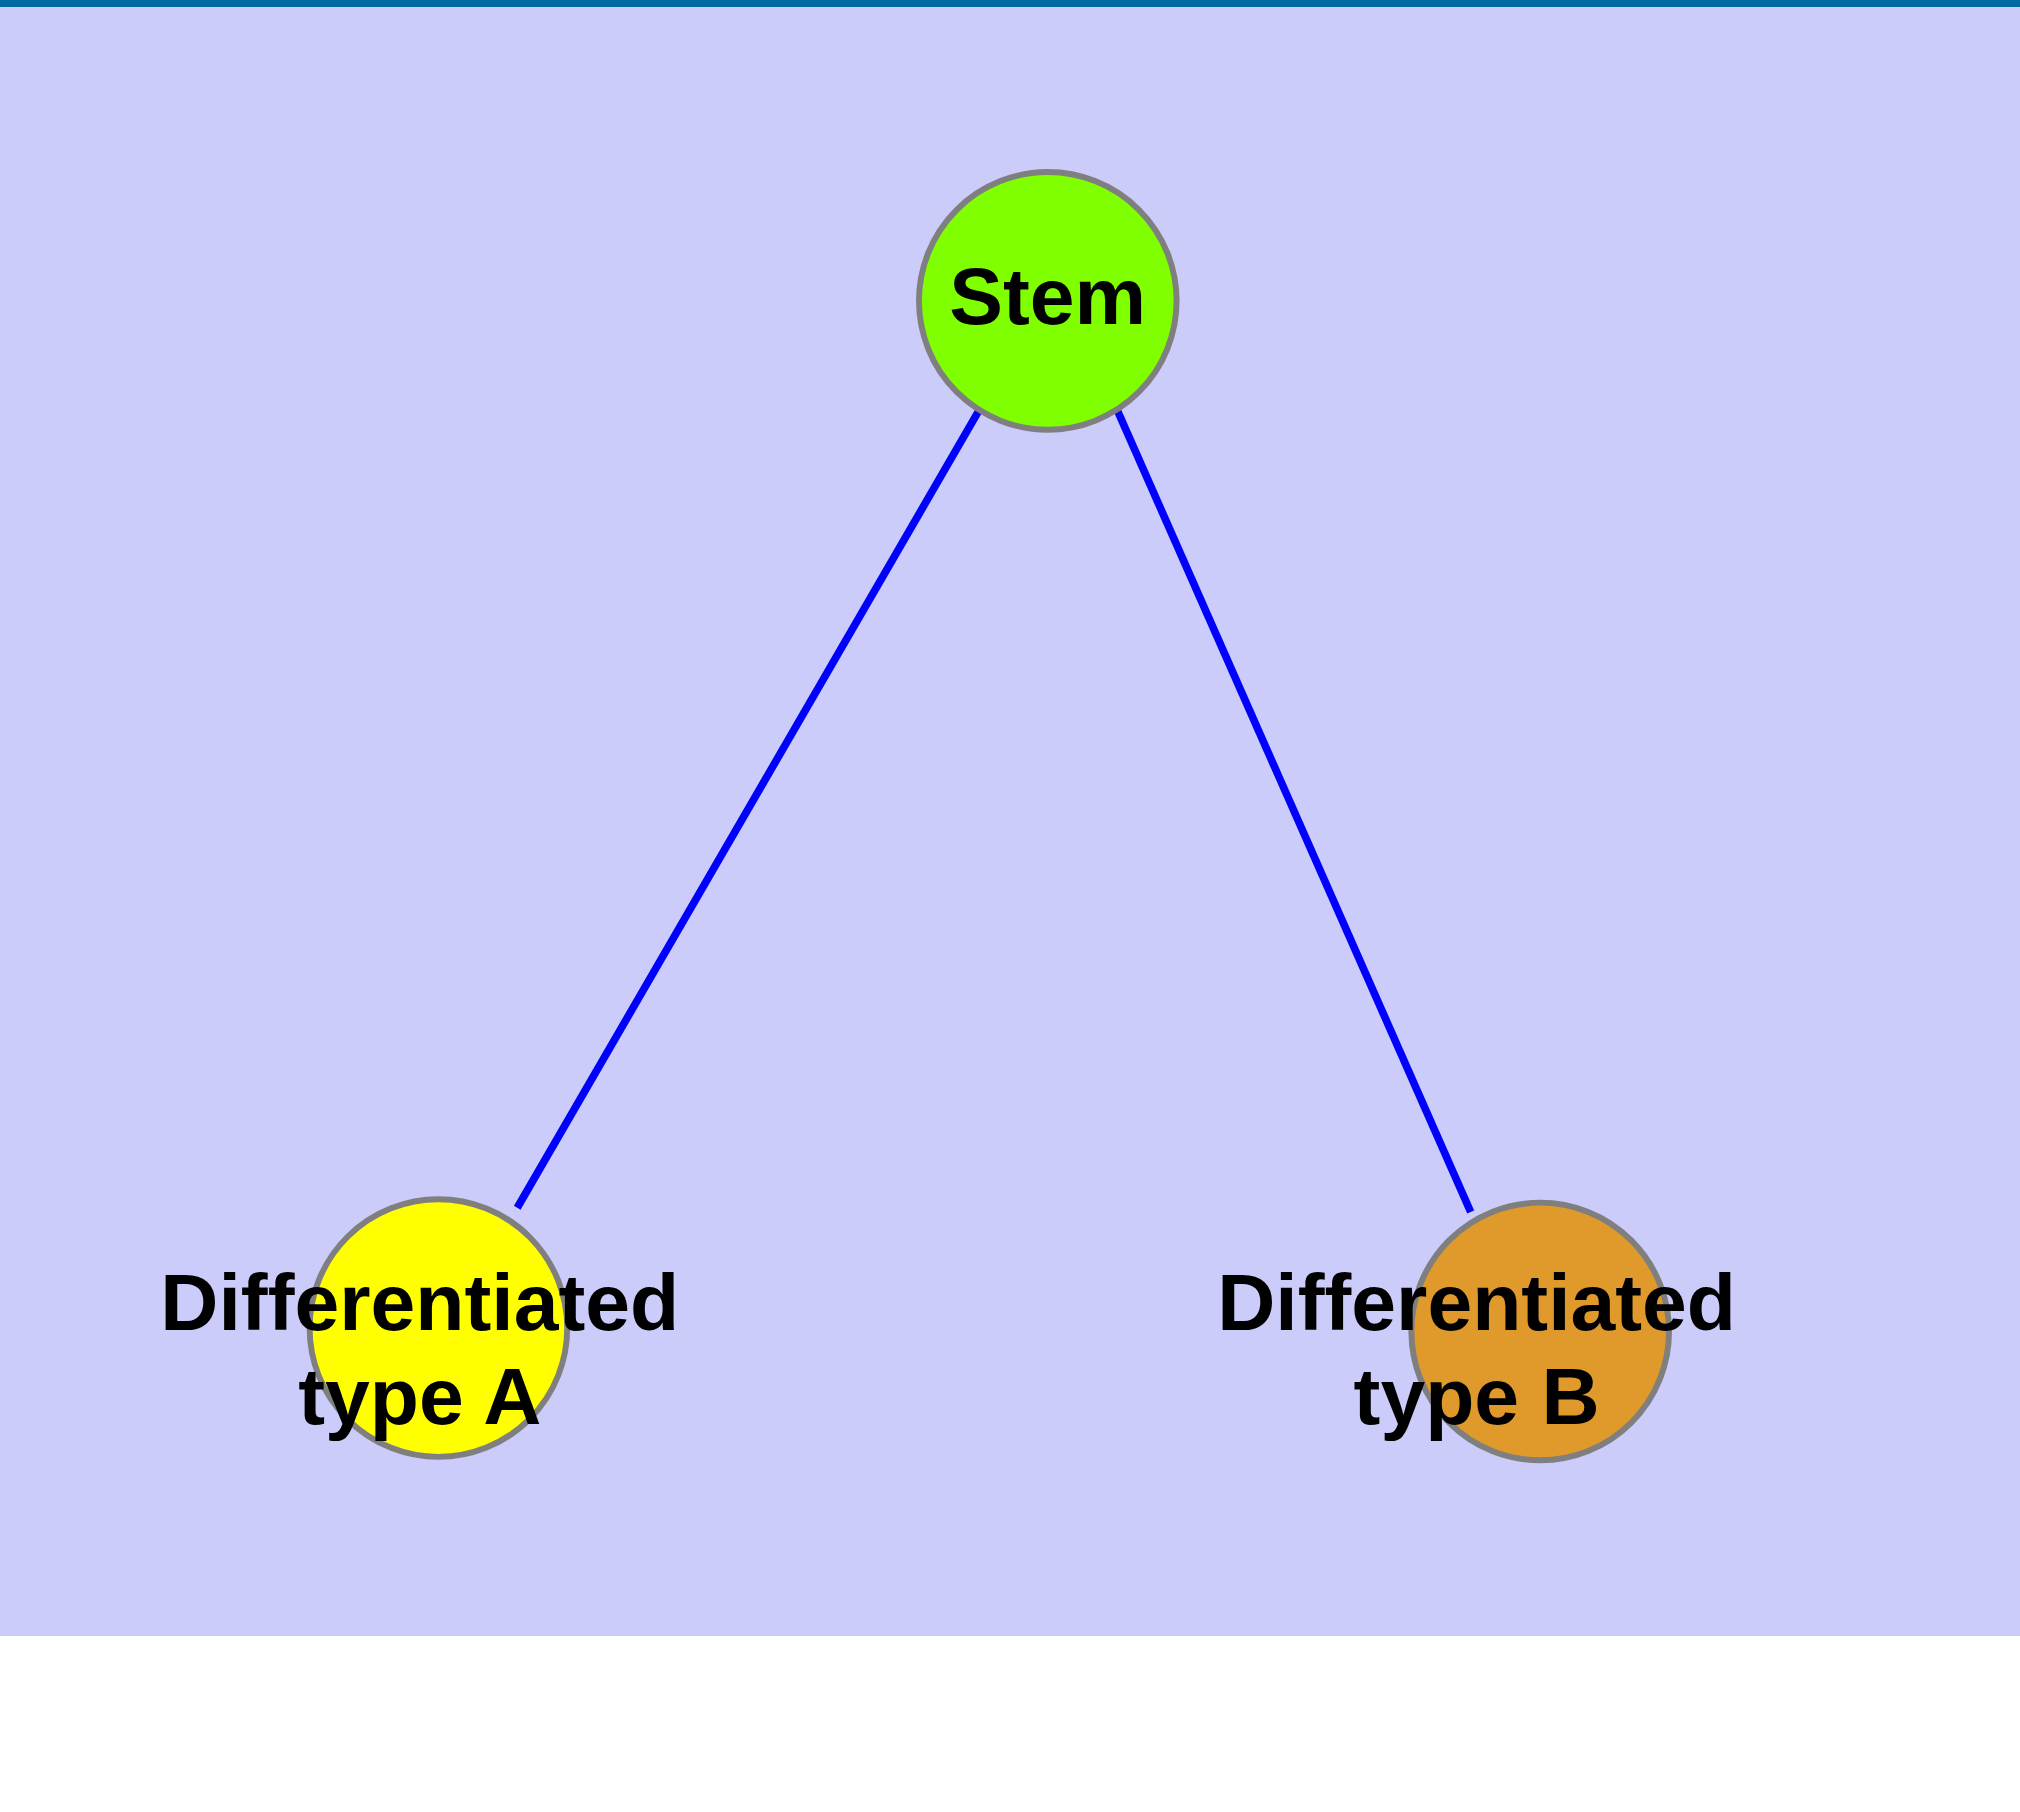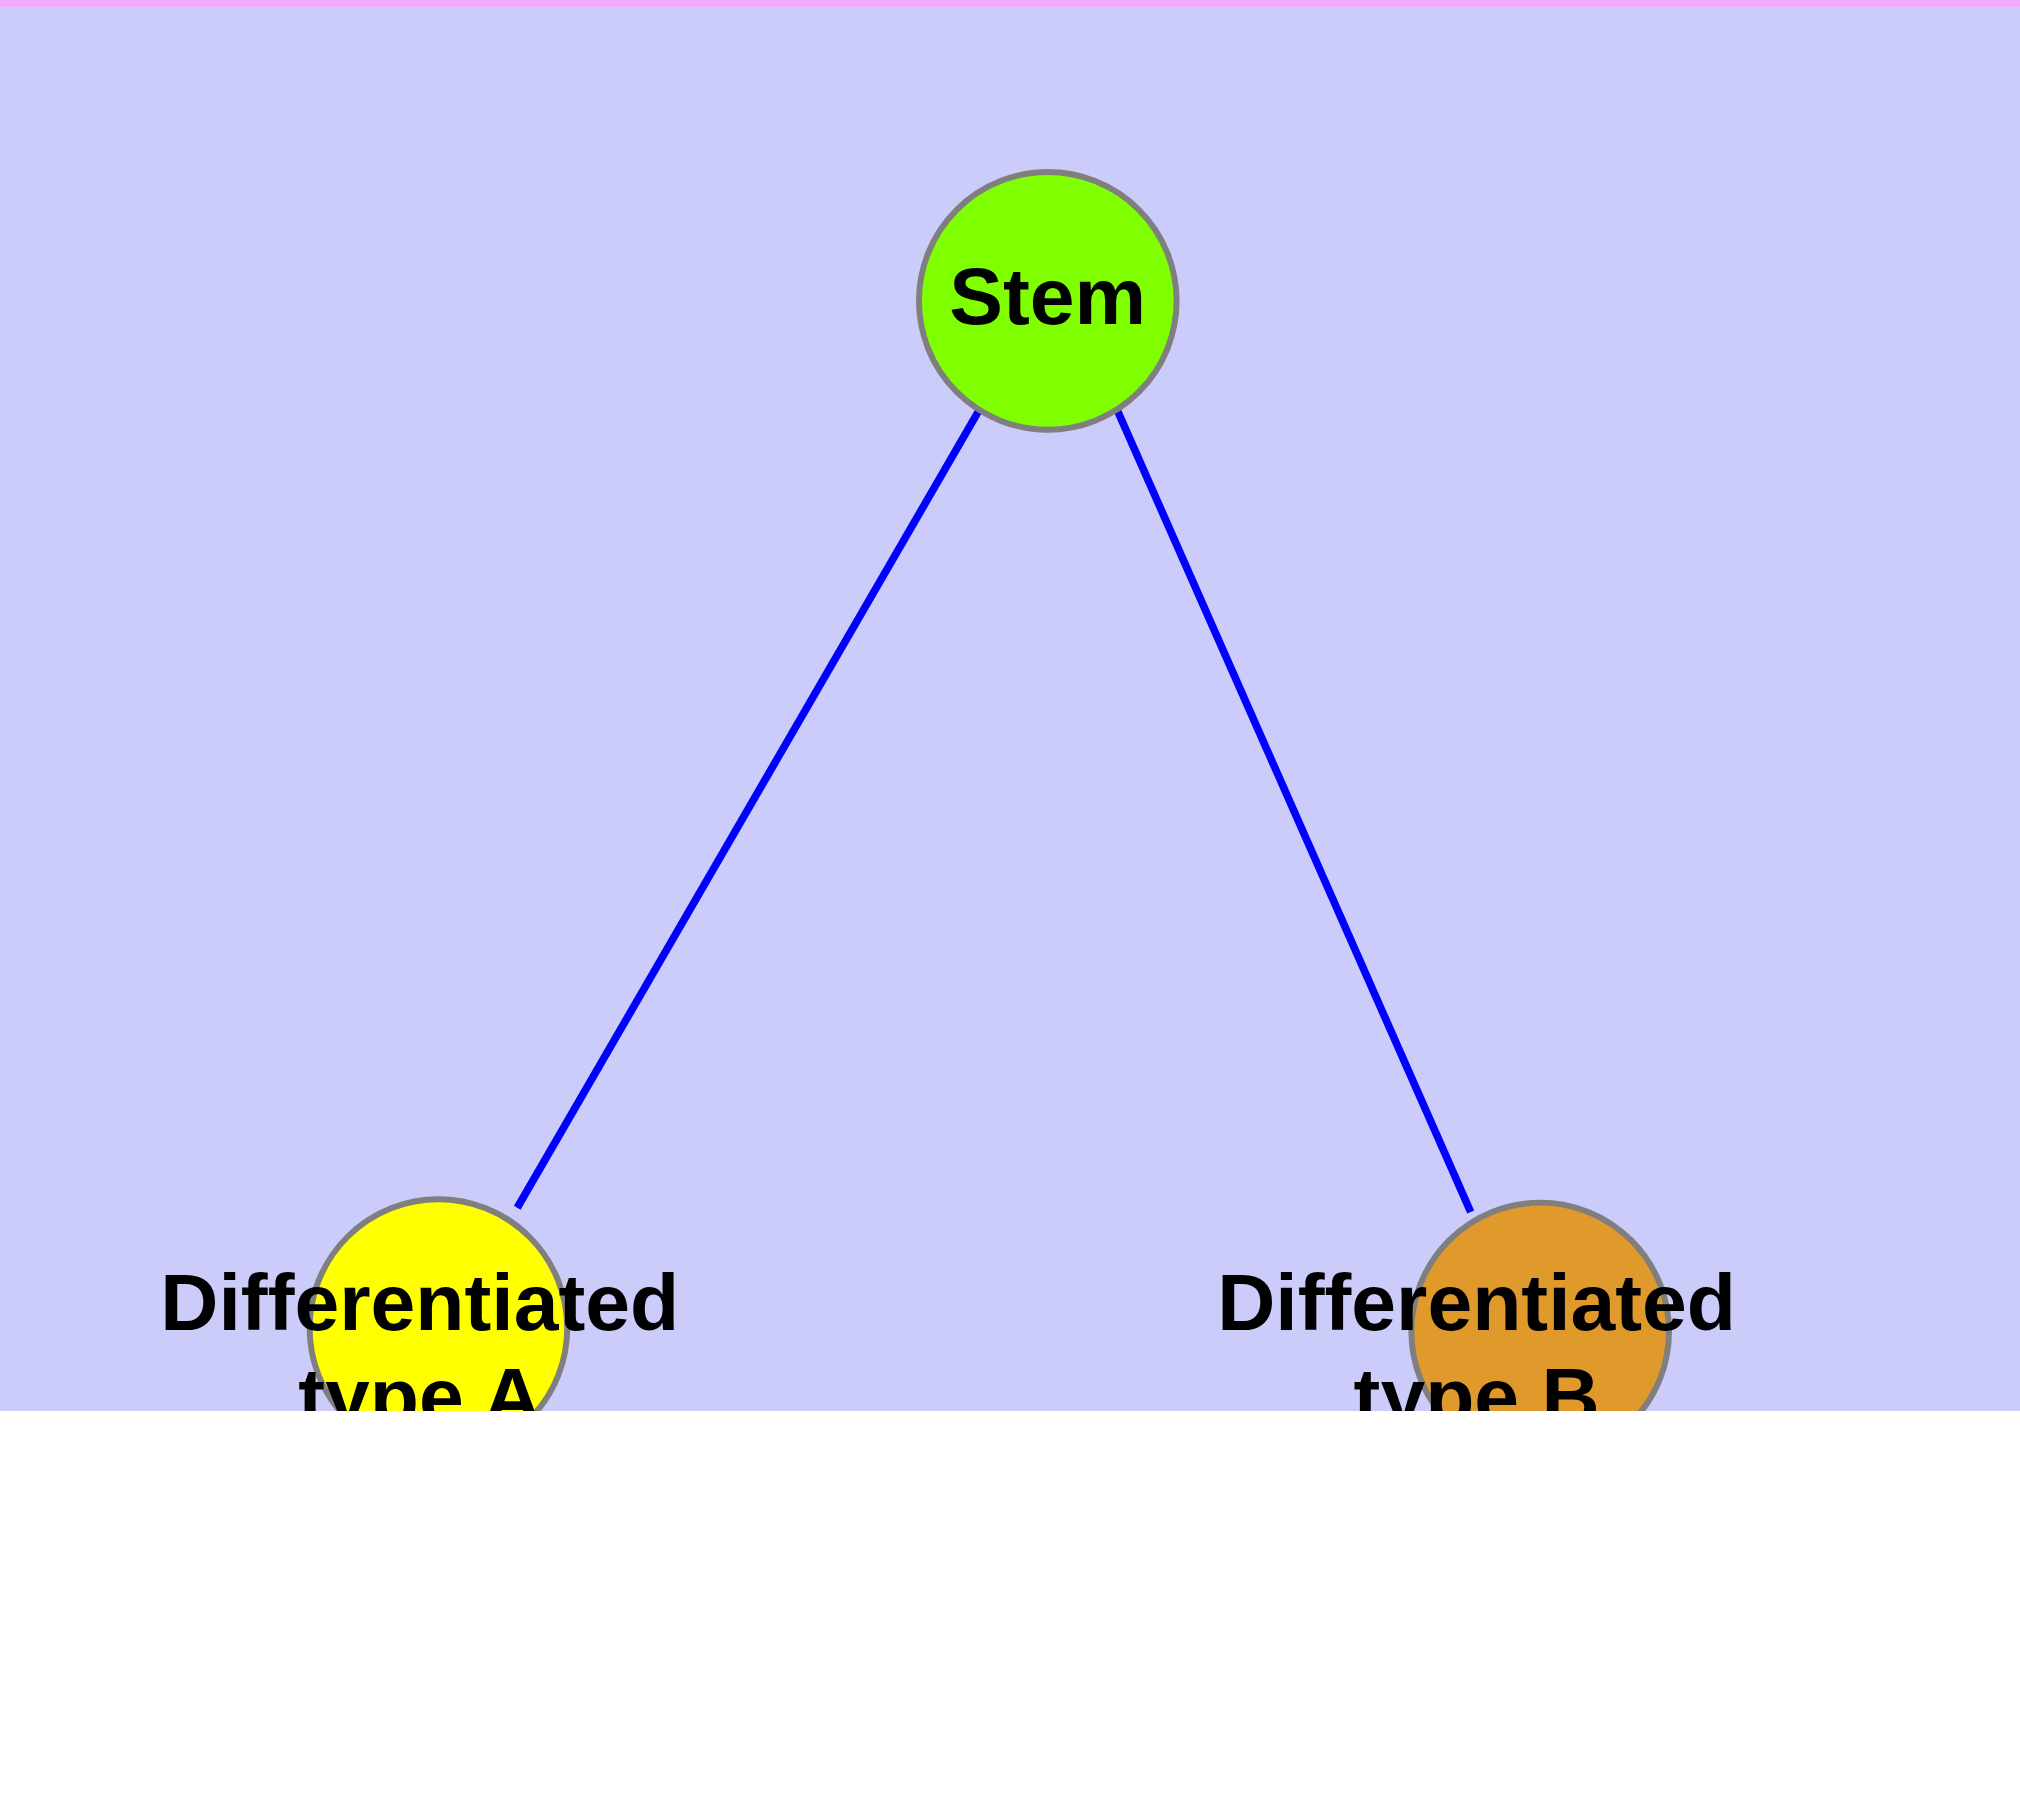--- a/index.html
+++ b/index.html
@@ -4,23 +4,23 @@
 <title>Cell differentiation graph</title>
 <style>
   html, body {
     margin: 0;
     padding: 0;
     background: #ffffff;
   }
   #canvas {
     position: relative;
     width: 2021px;
-    height: 1411px;
+    height: 1636px;
     overflow: hidden;
-    background: #f0abfc;
+    background: #0369a1;
     font-family: "Liberation Sans", "DejaVu Sans", sans-serif;
   }
   #plot-area {
     position: absolute;
     left: 0;
     top: 6.8px;
     width: 2021px;
     height: 1805px;
     background: #ccccfa;
   }

